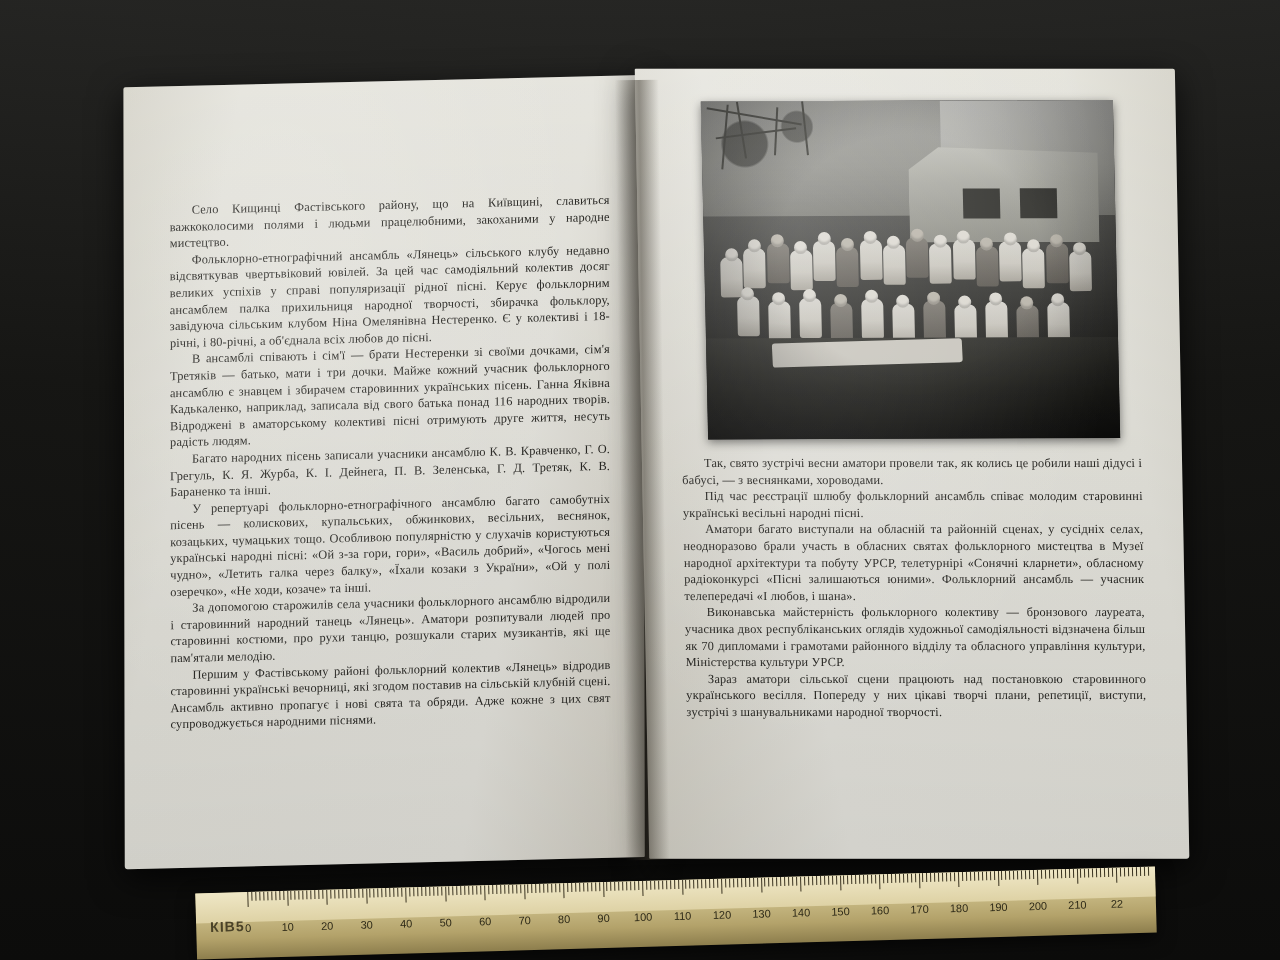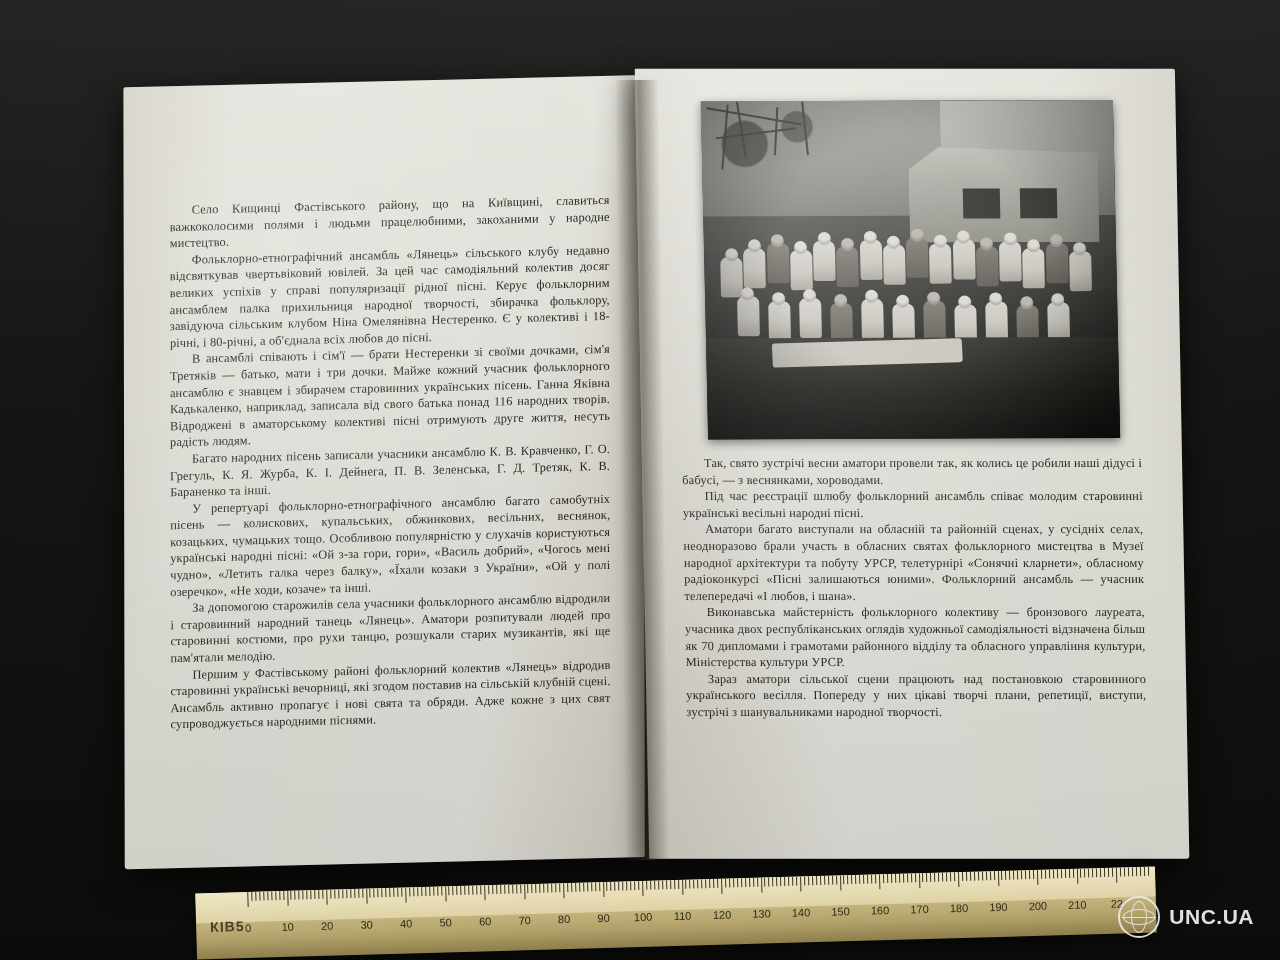--- a/index.html
+++ b/index.html
@@ -672,19 +672,13 @@
         <div class="rlabel" style="left: 684px;">160</div>
         <div class="rlabel" style="left: 723.5px;">170</div>
         <div class="rlabel" style="left: 763px;">180</div>
         <div class="rlabel" style="left: 802.5px;">190</div>
         <div class="rlabel" style="left: 842px;">200</div>
         <div class="rlabel" style="left: 881.5px;">210</div>
         <div class="rlabel" style="left: 921px;">22</div>
       </div>
   </div>
 
-  <div class="watermark">
-    <div class="wm-globe">
-      <div class="wm-line"></div>
-    </div>
-    <div class="wm-text">UNC.UA</div>
-  </div>
 </div>
 
 </body></html>

